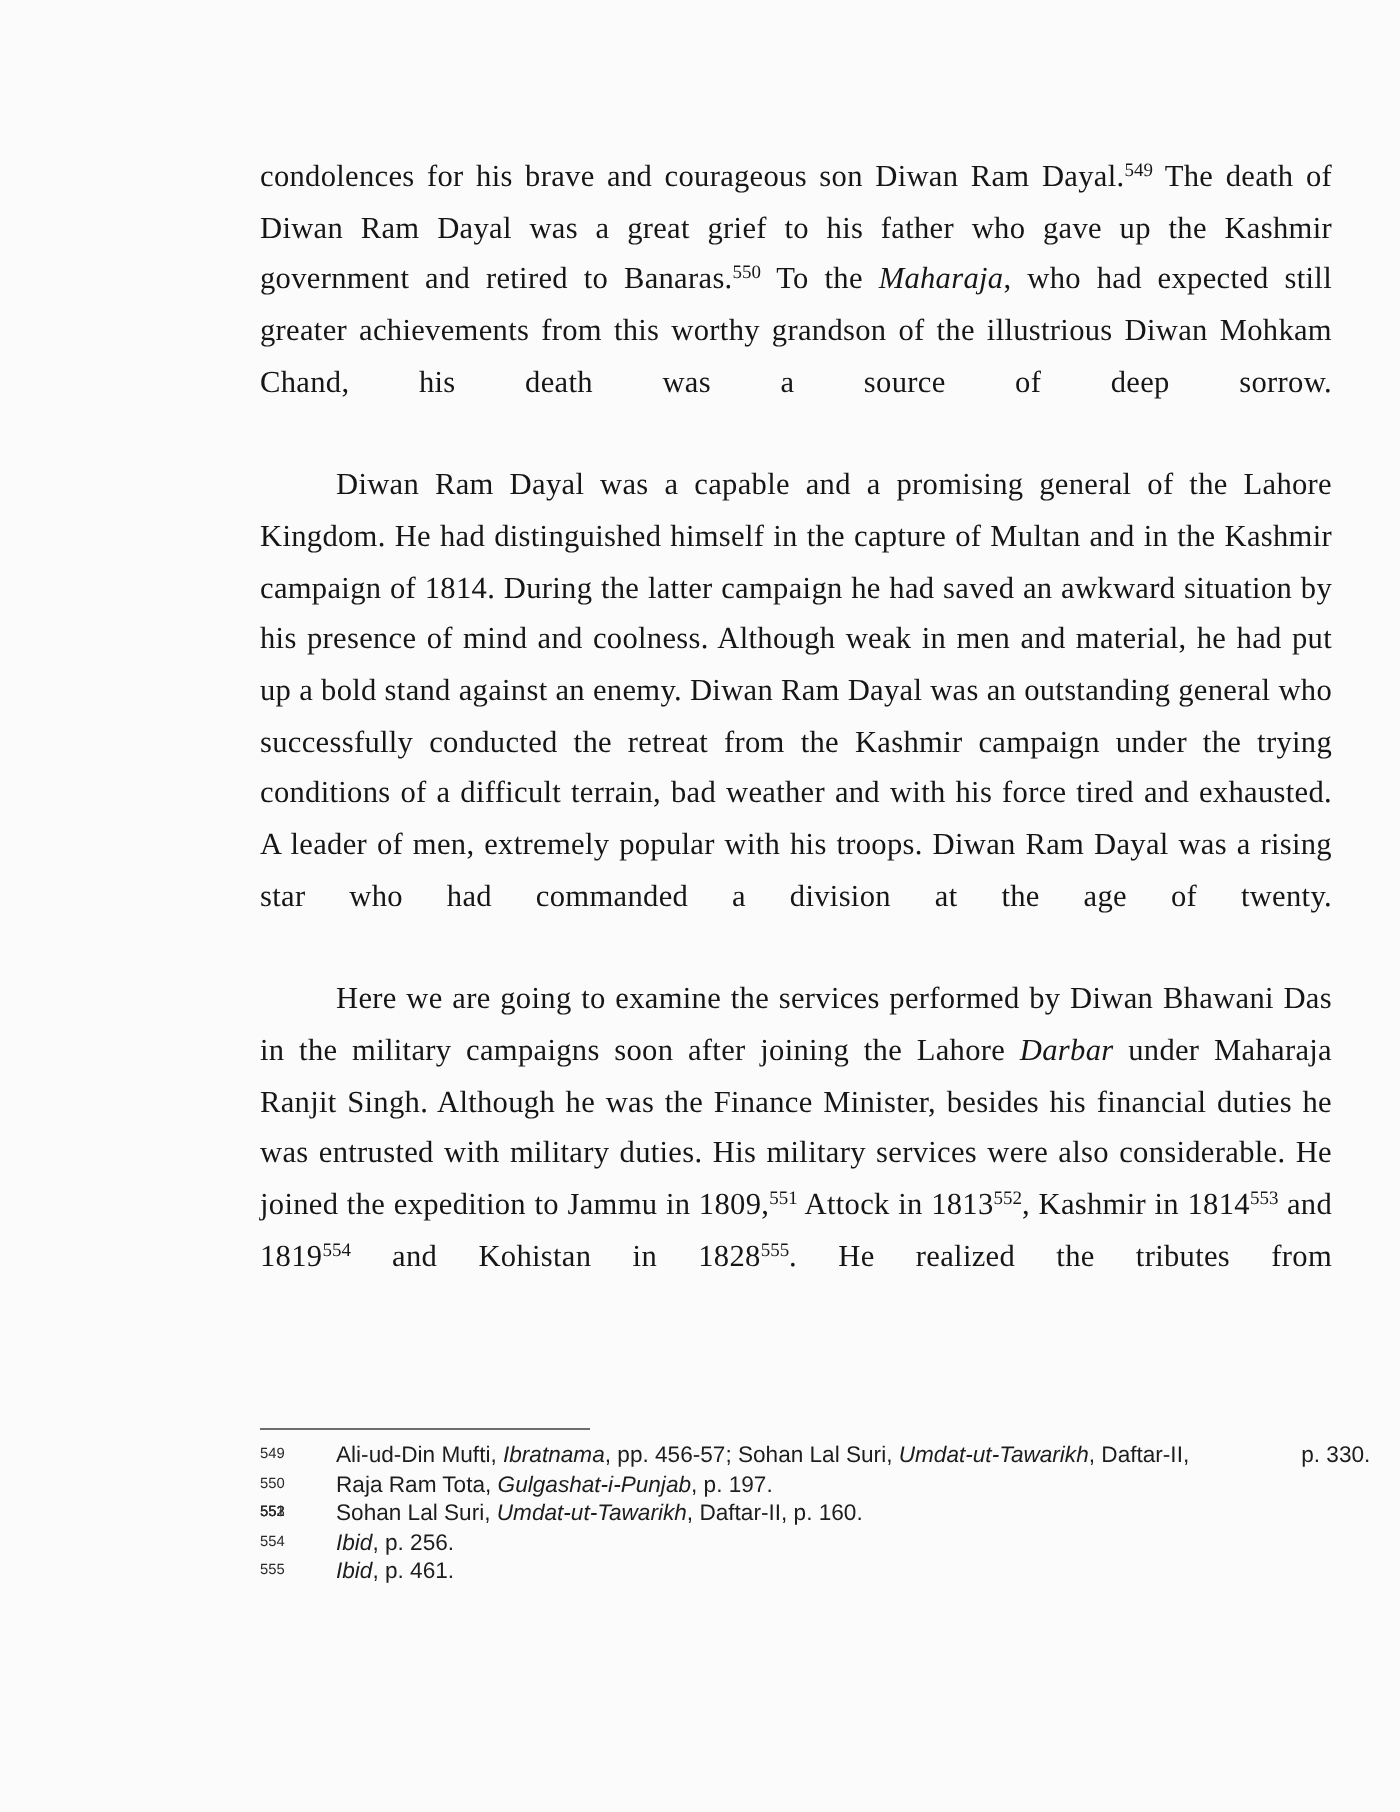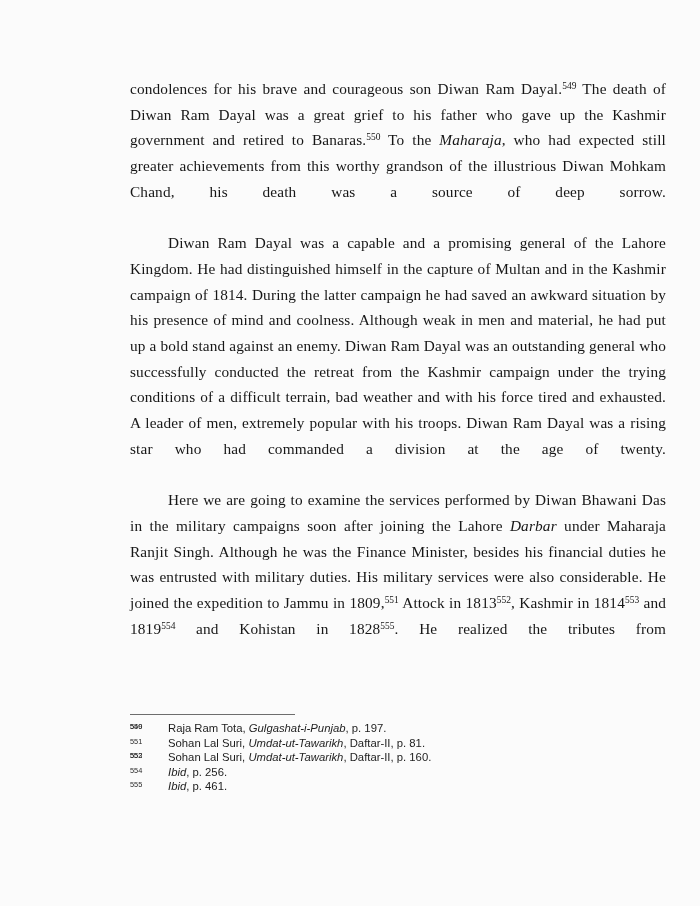--- a/index.html
+++ b/index.html
@@ -127,30 +127,30 @@
     <p class="para indent">Here we are going to examine the services performed by Diwan Bhawani Das in the military campaigns soon after joining the Lahore <span class="it">Darbar</span> under Maharaja Ranjit Singh. Although he was the Finance Minister, besides his financial duties he was entrusted with military duties. His military services were also considerable. He joined the expedition to Jammu in 1809,<sup>551</sup> Attock in 1813<sup>552</sup>, Kashmir in 1814<sup>553</sup> and 1819<sup>554</sup> and Kohistan in 1828<sup>555</sup>. He realized the tributes from</p>
 
   </div>
 
   <div class="footnotes">
     <div class="fn-rule"></div>
     <ul class="fn-list">
 
       <li class="fn-item">
         <span class="fn-num">549</span>
+        <span class="fn-text"><span>Ali-ud-Din Mufti</span>, <span class="it">Ibratnama</span>, <span>pp. 456-57</span>; <span>Sohan Lal Suri</span>, <span class="it">Umdat-ut-Tawarikh</span>, <span>Daftar-II</span>,<span class="fn-gap"></span><span>p. 330.</span></span>
       </li>
 
       <li class="fn-item">
         <span class="fn-num">550</span>
         <span class="fn-text"><span>Raja Ram Tota</span>, <span class="it">Gulgashat-i-Punjab</span>, <span>p. 197.</span></span>
       </li>
 
       <li class="fn-item">
         <span class="fn-num">551</span>
-        <span class="fn-text"><span>Sohan Lal Suri</span>, <span class="it">Umdat-ut-Tawarikh</span>, <span>Daftar-II</span>, <span>p. 81.</span></span>
       </li>
 
       <li class="fn-item">
         <span class="fn-num">552</span>
       </li>
 
       <li class="fn-item">
         <span class="fn-num">553</span>
         <span class="fn-text"><span>Sohan Lal Suri</span>, <span class="it">Umdat-ut-Tawarikh</span>, <span>Daftar-II</span>, <span>p. 160.</span></span>
       </li>

